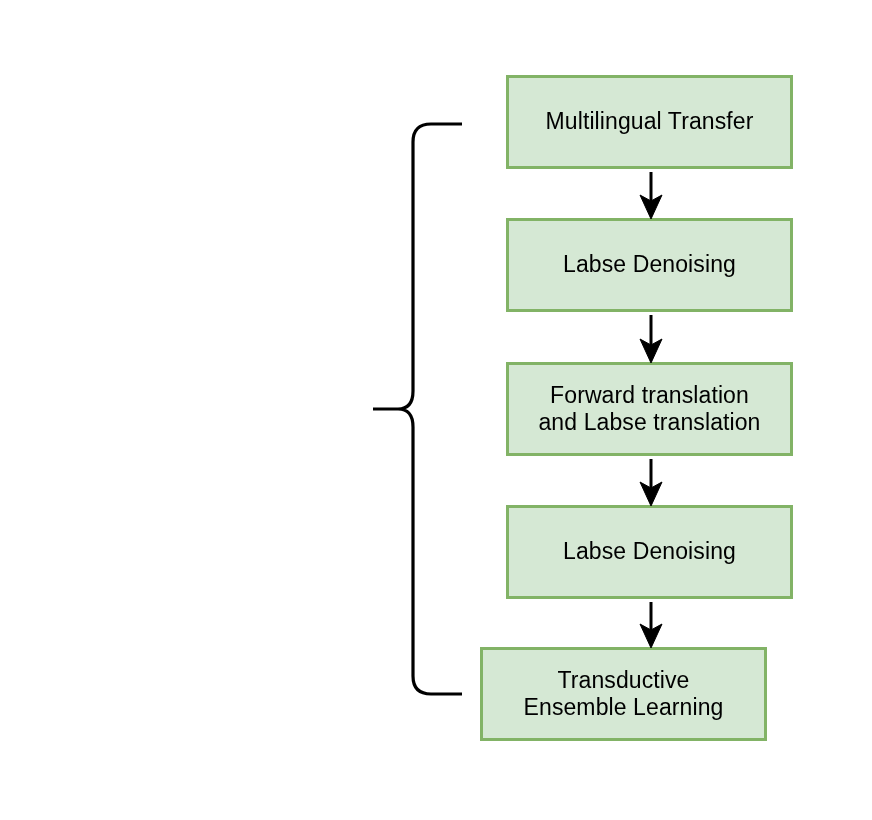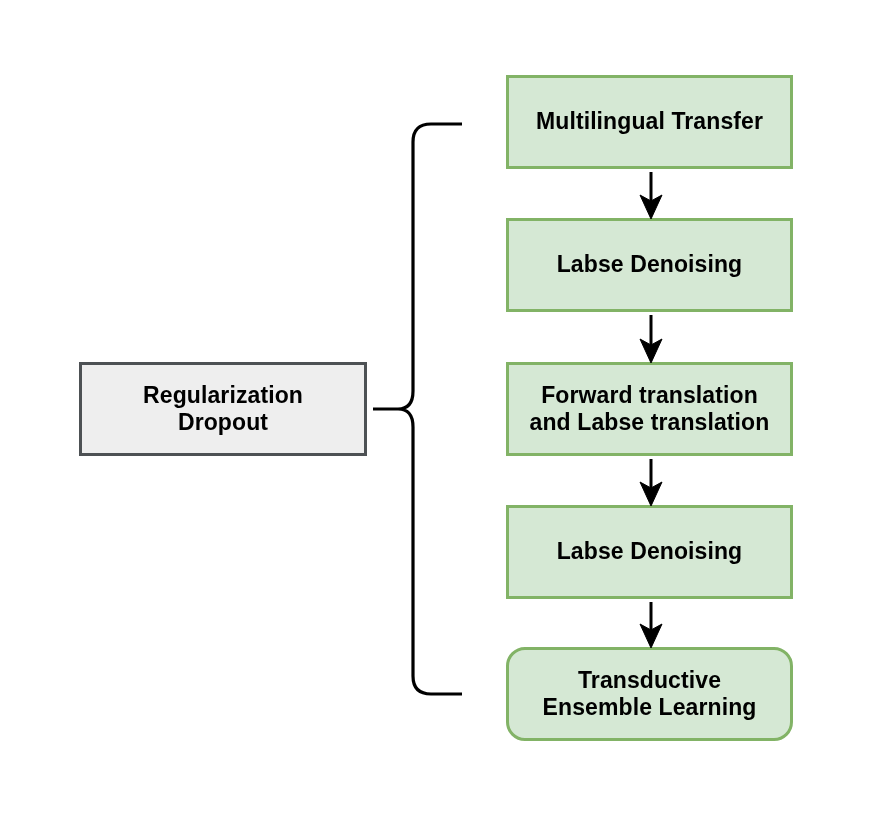--- a/index.html
+++ b/index.html
@@ -24,21 +24,20 @@
     box-sizing: border-box;
     display: flex;
     align-items: center;
     justify-content: center;
     text-align: center;
     line-height: 1.18;
     color: #000000;
     font-size: 23px;
     letter-spacing: 0.1px;
     white-space: pre-line;
-    font-weight: bold;
   }
   .node-green {
     background: #d5e8d4;
     border: 3px solid #82b366;
   }
   .node-gray {
     background: #eeeeee;
     border: 3px solid #4d5154;
   }
   .node-label {
@@ -70,43 +69,39 @@
     stroke-width: 3.2;
     fill: none;
     stroke-linecap: butt;
   }
 </style>
 </head>
 <body>
 
 <div id="diagram-canvas">
 
-  <div class="node node-gray" style="left:79px; top:362px; width:288px; height:94px;">
-    <span class="node-label">Regularization
-Dropout</span>
-  </div>
 
   <div class="node node-green" style="left:506px; top:75px; width:287px; height:94px;">
     <span class="node-label">Multilingual Transfer</span>
   </div>
 
   <div class="node node-green" style="left:506px; top:218px; width:287px; height:94px;">
     <span class="node-label">Labse Denoising</span>
   </div>
 
   <div class="node node-green" style="left:506px; top:362px; width:287px; height:94px;">
     <span class="node-label">Forward translation
 and Labse translation</span>
   </div>
 
   <div class="node node-green" style="left:506px; top:505px; width:287px; height:94px;">
     <span class="node-label">Labse Denoising</span>
   </div>
 
-  <div class="node node-green" style="left:506px; top:647px; width:287px; height:94px;border-radius:19px;">
+  <div class="node node-green" style="left:480px; top:647px; width:287px; height:94px;">
     <span class="node-label">Transductive
 Ensemble Learning</span>
   </div>
 
   <svg class="overlay" viewBox="0 0 872 820">
 
     <g>
       <path class="brace-path" d="M 462 124
                L 431 124
                Q 413 124 413 142

